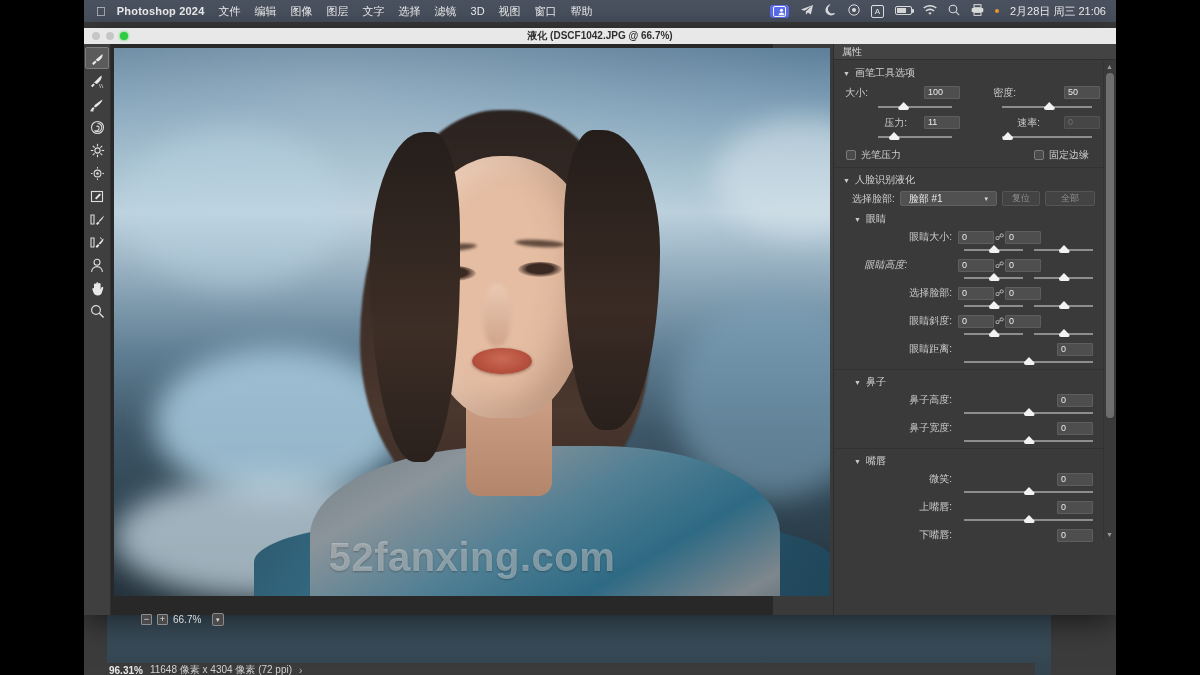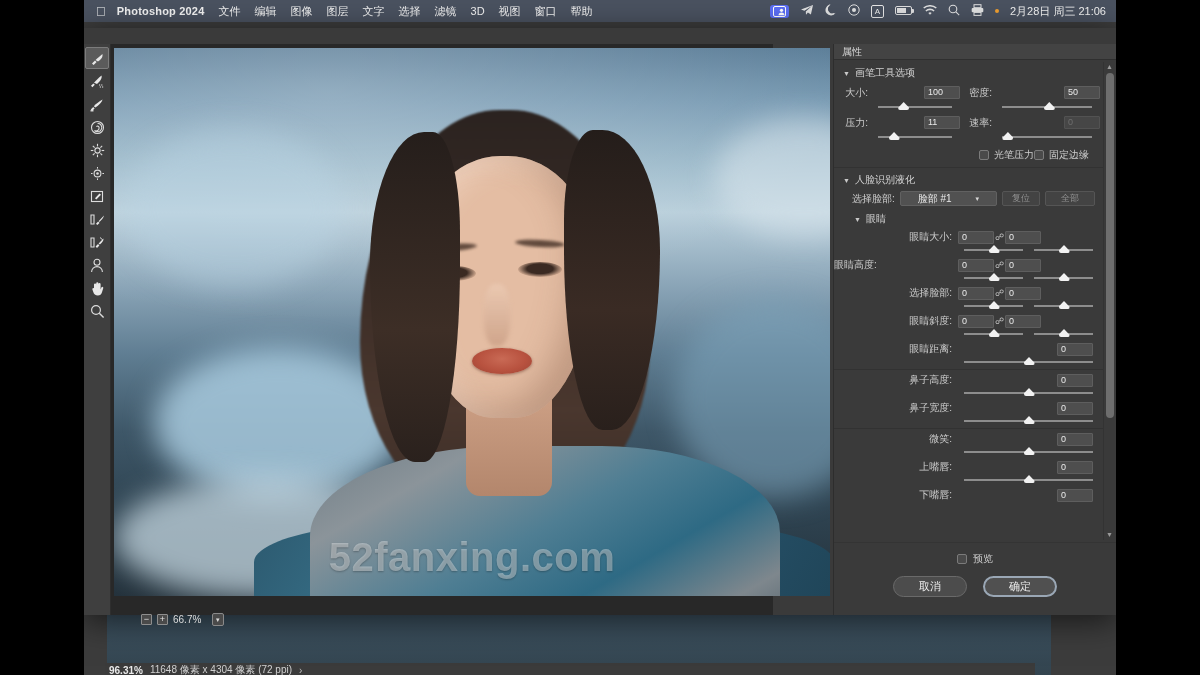--- a/index.html
+++ b/index.html
@@ -269,21 +269,21 @@
   }
   .chk {
     width: 10px; height: 10px; background: #4a4a4a;
     border: 1px solid #7b7b7b; border-radius: 2px; display: inline-block;
   }
   .chkrow { display: flex; align-items: center; gap: 5px; font-size: 10px; color: #cdcdcd; }
 
   .select {
     height: 15px; background: #515151; border: 1px solid #616161; border-radius: 2px;
     color: #eaeaea; font-size: 10px; display: flex; align-items: center;
-    padding: 0 17px; justify-content: space-between;
+    padding: 0 8px; justify-content: space-between;
   }
   .pbtn {
     height: 15px; border: 1px solid #555; background: #434343;
     color: #8f8f8f; font-size: 9px; border-radius: 2px;
     display: flex; align-items: center; justify-content: center;
   }
   .linkchain {
     width: 11px; font-size: 9px; color: #c4c4c4; text-align: center;
     line-height: 11px;
   }
@@ -384,20 +384,28 @@
   </div>
 
   <div id="statusbar-bottom">
     <span class="pct">96.31%</span>
     <span class="dims">11648 像素 x 4304 像素 (72 ppi)</span>
     <span class="chev">›</span>
   </div>
 
   <div id="dialog">
 
+    <div id="dlg-titlebar">
+      <div class="traffic">
+        <span class="tl g1"></span>
+        <span class="tl g2"></span>
+        <span class="tl green"></span>
+      </div>
+      <div id="dlg-title-text">液化 (DSCF1042.JPG @ 66.7%)</div>
+    </div>
 
     <div id="dlg-body">
 
       <div id="toolstrip">
         <div class="tool sel">
           <svg width="15" height="15" viewBox="0 0 15 15">
               <path d="M2 12.5 5 9.5l1.6 1.6-3 3z" fill="#e8e8e8"></path>
               <path d="M5.6 8.9c2-2 4-3.2 6.8-6 .7 3.1-1.4 5.5-4.4 7.7z" fill="#e8e8e8"></path>
             </svg>
         </div>
@@ -538,56 +546,56 @@
                   <span class="numbox">100</span>
                 </div>
                 <div class="slider" style="margin:1px 8px 0 44px;">
                   <span class="track"></span>
                   <span class="knob" style="left:34%"></span>
                 </div>
               </div>
 
               <div>
                 <div class="row" style="padding-left:8px;">
-                  <span class="lbl" style="width:30px;">密度:</span>
+                  <span class="lbl" style="width:30px;margin-left:24px;">密度:</span>
                   <span style="flex:1"></span>
                   <span class="numbox">50</span>
                 </div>
                 <div class="slider" style="margin:1px 8px 0 42px;">
                   <span class="track"></span>
                   <span class="knob" style="left:52%"></span>
                 </div>
               </div>
 
               <div>
                 <div class="row" style="padding-left:10px;">
-                  <span class="lbl" style="width:30px;">压力:</span>
+                  <span class="lbl" style="width:30px;margin-left:39px;">压力:</span>
                   <span style="flex:1"></span>
                   <span class="numbox">11</span>
                 </div>
                 <div class="slider" style="margin:1px 8px 0 44px;">
                   <span class="track"></span>
                   <span class="knob" style="left:21%"></span>
                 </div>
               </div>
 
               <div>
                 <div class="row" style="padding-left:8px;">
-                  <span class="lbl" style="width:30px;">速率:</span>
+                  <span class="lbl" style="width:30px;margin-left:48px;">速率:</span>
                   <span style="flex:1"></span>
                   <span class="numbox dim">0</span>
                 </div>
                 <div class="slider" style="margin:1px 8px 0 42px;">
                   <span class="track"></span>
                   <span class="knob" style="left:6%"></span>
                 </div>
               </div>
             </div>
 
-            <div style="display:flex; justify-content:flex-end; padding:6px 14px 3px 12px;">
+            <div style="display:flex; justify-content:space-between; padding:6px 14px 3px 12px;">
               <span class="chkrow">
                 <span class="chk"></span>
                 <span>光笔压力</span>
               </span>
               <span class="chkrow">
                 <span class="chk"></span>
                 <span>固定边缘</span>
               </span>
             </div>
 
@@ -629,21 +637,21 @@
                     </div>
                   <div class="slider" style="flex:1">
                       <span class="track"></span>
                       <span class="knob" style="left:50%"></span>
                     </div>
                 </div>
               </div>
 
               <div style="margin-top:2px;">
                 <div style="display:flex; align-items:center; padding:1px 10px 0 0;">
-                  <span style="width:124px; text-align:left; font-size:10px; color:#cdcdcd; padding-right:20px;">眼睛高度:</span>
+                  <span style="width:124px; text-align:center; font-size:10px; color:#cdcdcd; padding-right:20px;font-style:italic;">眼睛高度:</span>
                   <span class="numbox">0</span>
                   <span class="linkchain">☍</span>
                   <span class="numbox">0</span>
                 </div>
                 <div style="display:flex; gap:11px; padding:0 10px 0 130px;">
                   <div class="slider" style="flex:1">
                       <span class="track"></span>
                       <span class="knob" style="left:50%"></span>
                     </div>
                   <div class="slider" style="flex:1">
@@ -699,20 +707,24 @@
                 </div>
                 <div class="slider" style="margin:0 10px 0 130px;">
                     <span class="track"></span>
                     <span class="knob" style="left:50%"></span>
                   </div>
               </div>
             </div>
 
             <div class="sep"></div>
 
+            <div class="sect-head sub">
+              <span class="tri">▼</span>
+              <span>鼻子</span>
+            </div>
             <div>
               <div style="display:flex; align-items:center; padding:1px 10px 0 0;">
                 <span style="width:124px; text-align:right; font-size:10px; color:#cdcdcd; padding-right:6px;">鼻子高度:</span>
                 <span style="flex:1"></span>
                 <span class="numbox">0</span>
               </div>
               <div class="slider" style="margin:0 10px 0 130px;">
                   <span class="track"></span>
                   <span class="knob" style="left:50%"></span>
                 </div>
@@ -724,20 +736,24 @@
                 <span class="numbox">0</span>
               </div>
               <div class="slider" style="margin:0 10px 0 130px;">
                   <span class="track"></span>
                   <span class="knob" style="left:50%"></span>
                 </div>
             </div>
 
             <div class="sep"></div>
 
+            <div class="sect-head sub">
+              <span class="tri">▼</span>
+              <span>嘴唇</span>
+            </div>
             <div>
               <div style="display:flex; align-items:center; padding:1px 10px 0 0;">
                 <span style="width:124px; text-align:right; font-size:10px; color:#cdcdcd; padding-right:6px;">微笑:</span>
                 <span style="flex:1"></span>
                 <span class="numbox">0</span>
               </div>
               <div class="slider" style="margin:0 10px 0 130px;">
                   <span class="track"></span>
                   <span class="knob" style="left:50%"></span>
                 </div>
@@ -764,27 +780,17 @@
 
           </div>
         </div>
 
         <div id="props-scrollbar">
           <div class="arrow">▲</div>
           <div class="thumb"></div>
           <div class="arrow" style="position:absolute; bottom:1px; left:0; right:0;">▼</div>
         </div>
 
-        <div id="props-footer">
-          <div id="preview-row">
-            <span class="chk"></span>
-            <span>预览</span>
-          </div>
-          <div id="dlg-buttons">
-            <span class="bigbtn">取消</span>
-            <span class="bigbtn default">确定</span>
-          </div>
-        </div>
       </div>
 
     </div>
   </div>
 </div>
 
 </body></html>

